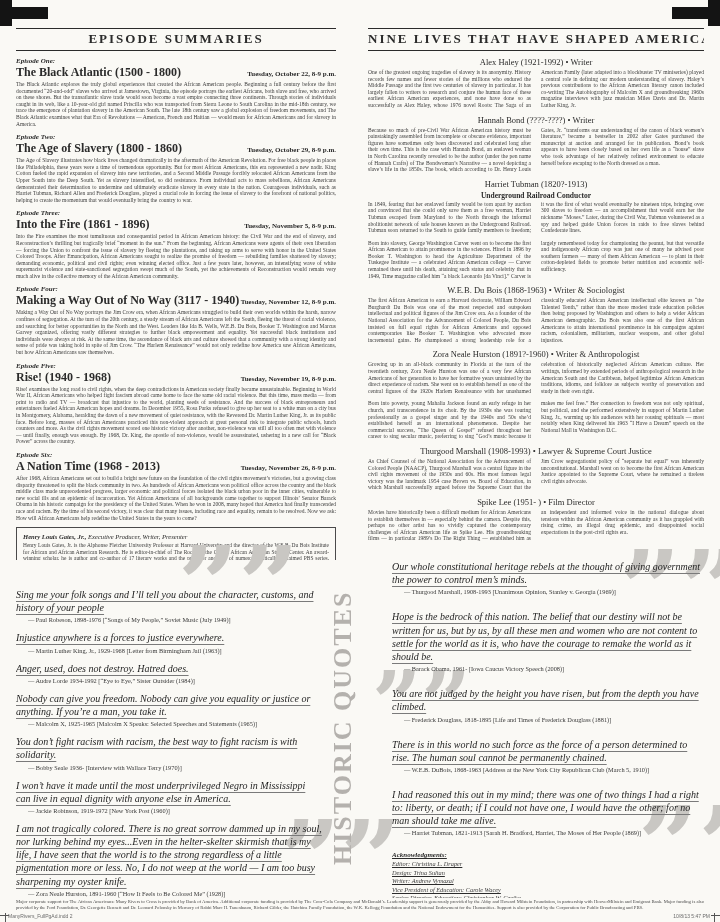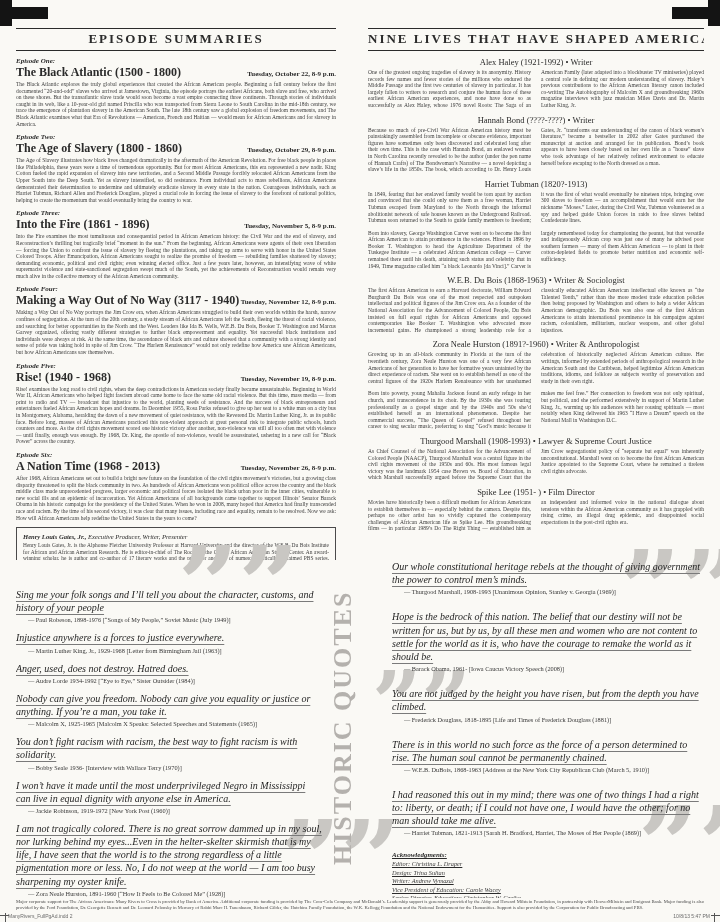--- a/index.html
+++ b/index.html
@@ -178,20 +178,21 @@
     </div>
 
     <div class="life">
       <div class="life-head"><span class="life-name">Hannah Bond</span> <span class="life-meta">(????-????) • Writer</span></div>
       <div class="life-sub"></div>
       <div class="life-body">Because so much of pre-Civil War African American history must be painstakingly assembled from incomplete or obscure evidence, important figures have sometimes only been discovered and celebrated long after their own time. This is the case with Hannah Bond, an enslaved woman in North Carolina recently revealed to be the author (under the pen name of Hannah Crafts) of The Bondwoman’s Narrative — a novel depicting a slave’s life in the 1850s. The book, which according to Dr. Henry Louis Gates, Jr. “transforms our understanding of the canon of black women’s literature,” became a bestseller in 2002 after Gates purchased the manuscript at auction and arranged for its publication. Bond’s book appears to have been closely based on her own life as a “house” slave who took advantage of her relatively refined environment to educate herself before escaping to the North dressed as a man.</div>
     </div>
 
     <div class="life">
       <div class="life-head"><span class="life-name">Harriet Tubman</span> <span class="life-meta">(1820?-1913)</span></div>
+      <div class="life-sub">Underground Railroad Conductor</div>
       <div class="life-body">In 1849, fearing that her enslaved family would be torn apart by auction and convinced that she could only save them as a free woman, Harriet Tubman escaped from Maryland to the North through the informal abolitionist network of safe houses known as the Underground Railroad. Tubman soon returned to the South to guide family members to freedom; it was the first of what would eventually be nineteen trips, bringing over 300 slaves to freedom — an accomplishment that would earn her the nickname “Moses.” Later, during the Civil War, Tubman volunteered as a spy and helped guide Union forces in raids to free slaves behind Confederate lines.</div>
     </div>
 
     <div class="life">
       <div class="life-sub"></div>
       <div class="life-body">Born into slavery, George Washington Carver went on to become the first African American to attain prominence in the sciences. Hired in 1896 by Booker T. Washington to head the Agriculture Department of the Tuskegee Institute — a celebrated African American college — Carver remained there until his death, attaining such status and celebrity that in 1949, Time magazine called him “a black Leonardo [da Vinci].” Carver is largely remembered today for championing the peanut, but that versatile and indigenously African crop was just one of many he advised poor southern farmers — many of them African American — to plant in their cotton-depleted fields to promote better nutrition and economic self-sufficiency.</div>
     </div>
 
     <div class="life">
       <div class="life-head"><span class="life-name">W.E.B. Du Bois</span> <span class="life-meta">(1868-1963) • Writer &amp; Sociologist</span></div>

